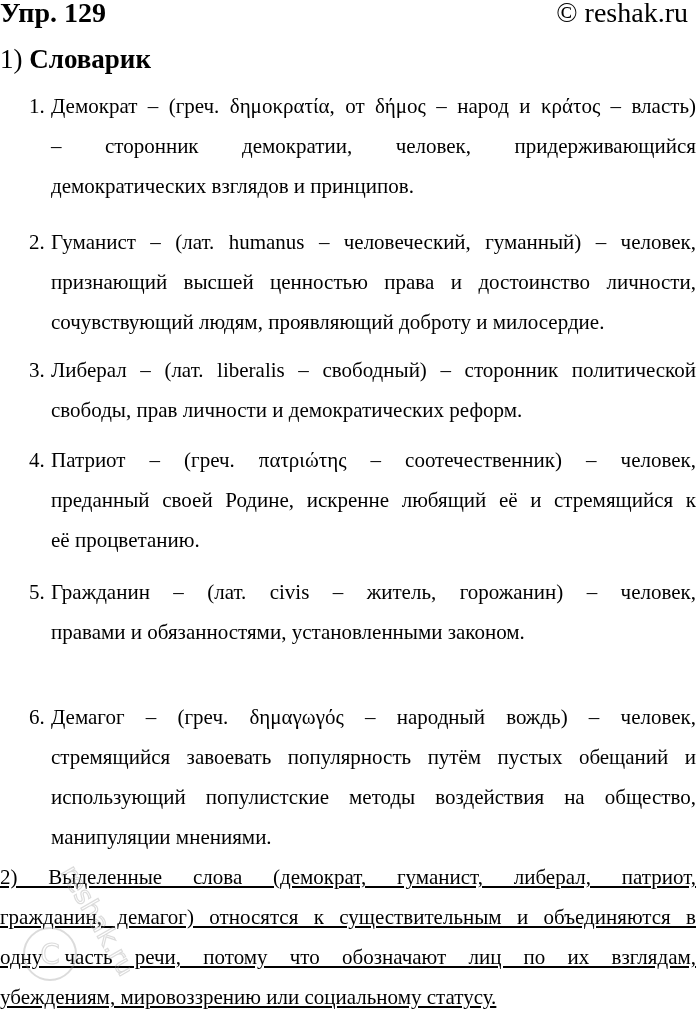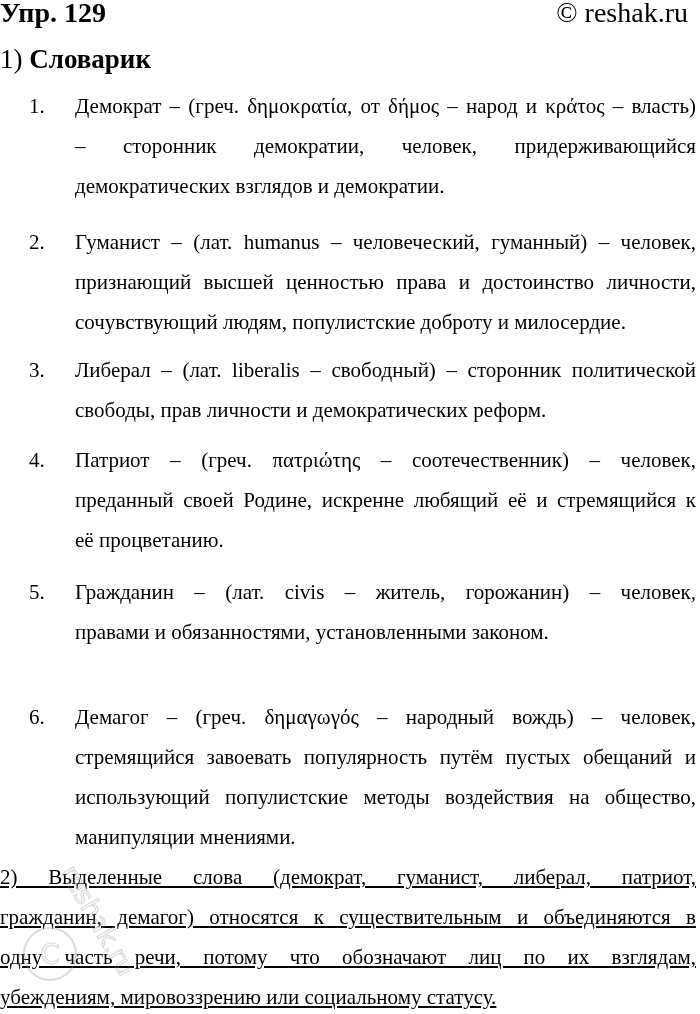--- a/index.html
+++ b/index.html
@@ -5,21 +5,21 @@
   html, body { margin:0; padding:0; background:#ffffff; }
   body { width:700px; height:1014px; position:relative; overflow:hidden;
          font-family: "Liberation Serif", "DejaVu Serif", serif; color:#000; }
   .hdr { position:absolute; top:0; font-size:28px; line-height:26px; }
   .title { left:0; font-weight:bold; }
   .copy { right:12px; }
   .sec1 { position:absolute; left:0; top:46px; font-size:27px; line-height:26px; }
   .sec1 b { font-weight:bold; }
   .item { position:absolute; left:29px; width:667px; font-size:21px; }
   .item .num { position:absolute; left:0; top:0; }
-  .item .body { margin-left:46px; line-height:40px; text-align:justify; text-align-last:left; }
+  .item .body { margin-left:22px; line-height:40px; text-align:justify; text-align-last:left; }
   .item .body .ln { display:block; text-align:justify; text-align-last:justify; white-space:nowrap; }
   .item .body .ln.last { text-align-last:left; }
   .para2 { position:absolute; left:0; top:857px; width:696px; font-size:21px; line-height:40px; }
   .para2 .ln { display:block; text-align:justify; text-align-last:justify; white-space:nowrap;text-decoration:underline; }
   .para2 .ln.last { text-align-last:left; }
   .wm { position:absolute; left:20px; top:862px; width:110px; height:140px; pointer-events:none; opacity:0.35; }
 </style>
 </head>
 <body>
 
@@ -29,30 +29,30 @@
 <div class="sec1">
   <span>1)</span>
   <b>Словарик</b>
 </div>
 
 <div class="item" style="top:86px;">
   <span class="num" style="line-height:40px;">1.</span>
   <div class="body">
     <span class="ln">Демократ – (греч. δημοκρατία, от δήμος – народ и κράτος – власть)</span>
     <span class="ln">– сторонник демократии, человек, придерживающийся</span>
-    <span class="ln last">демократических взглядов и демократии.</span>
+    <span class="ln last">демократических взглядов и принципов.</span>
   </div>
 </div>
 
 <div class="item" style="top:222px;">
   <span class="num" style="line-height:40px;">2.</span>
   <div class="body">
     <span class="ln">Гуманист – (лат. humanus – человеческий, гуманный) – человек,</span>
     <span class="ln">признающий высшей ценностью права и достоинство личности,</span>
-    <span class="ln last">сочувствующий людям, популистские доброту и милосердие.</span>
+    <span class="ln last">сочувствующий людям, проявляющий доброту и милосердие.</span>
   </div>
 </div>
 
 <div class="item" style="top:350px;">
   <span class="num" style="line-height:40px;">3.</span>
   <div class="body">
     <span class="ln">Либерал – (лат. liberalis – свободный) – сторонник политической</span>
     <span class="ln last">свободы, прав личности и демократических реформ.</span>
   </div>
 </div>

